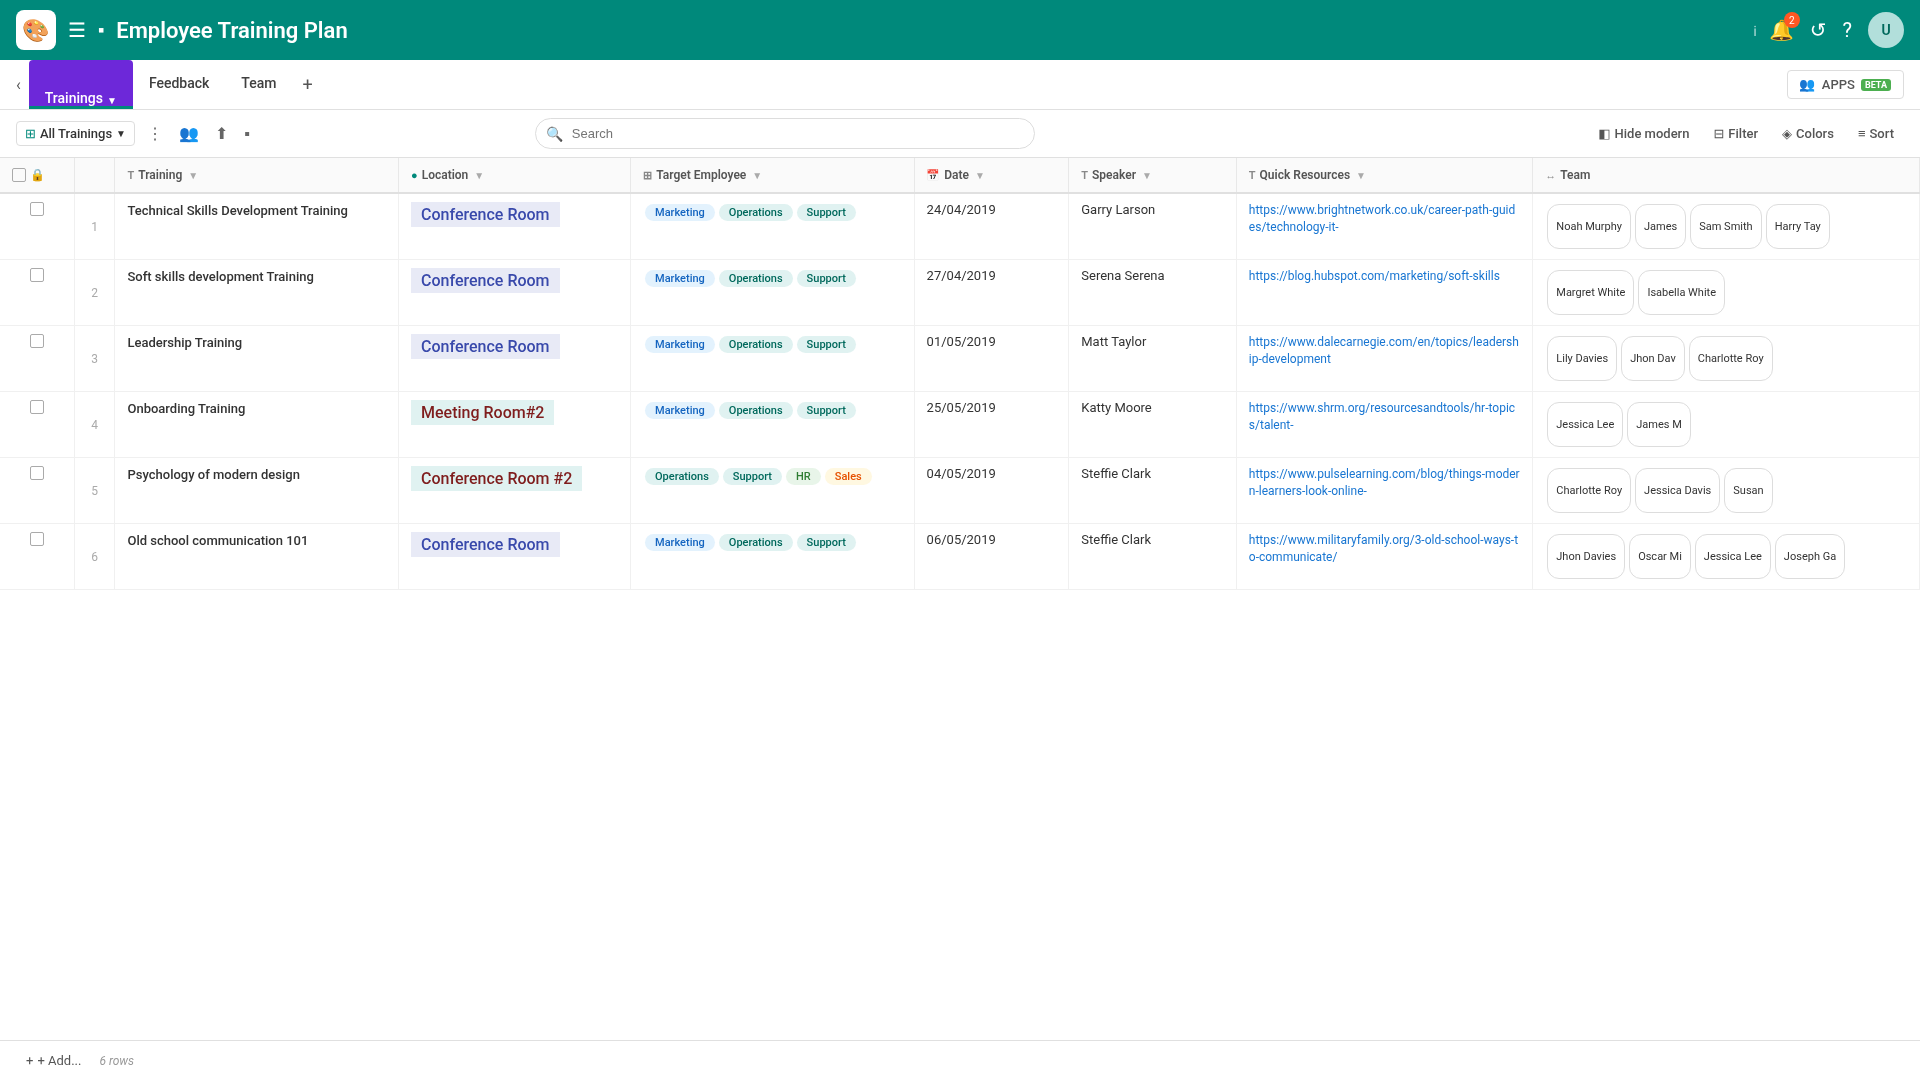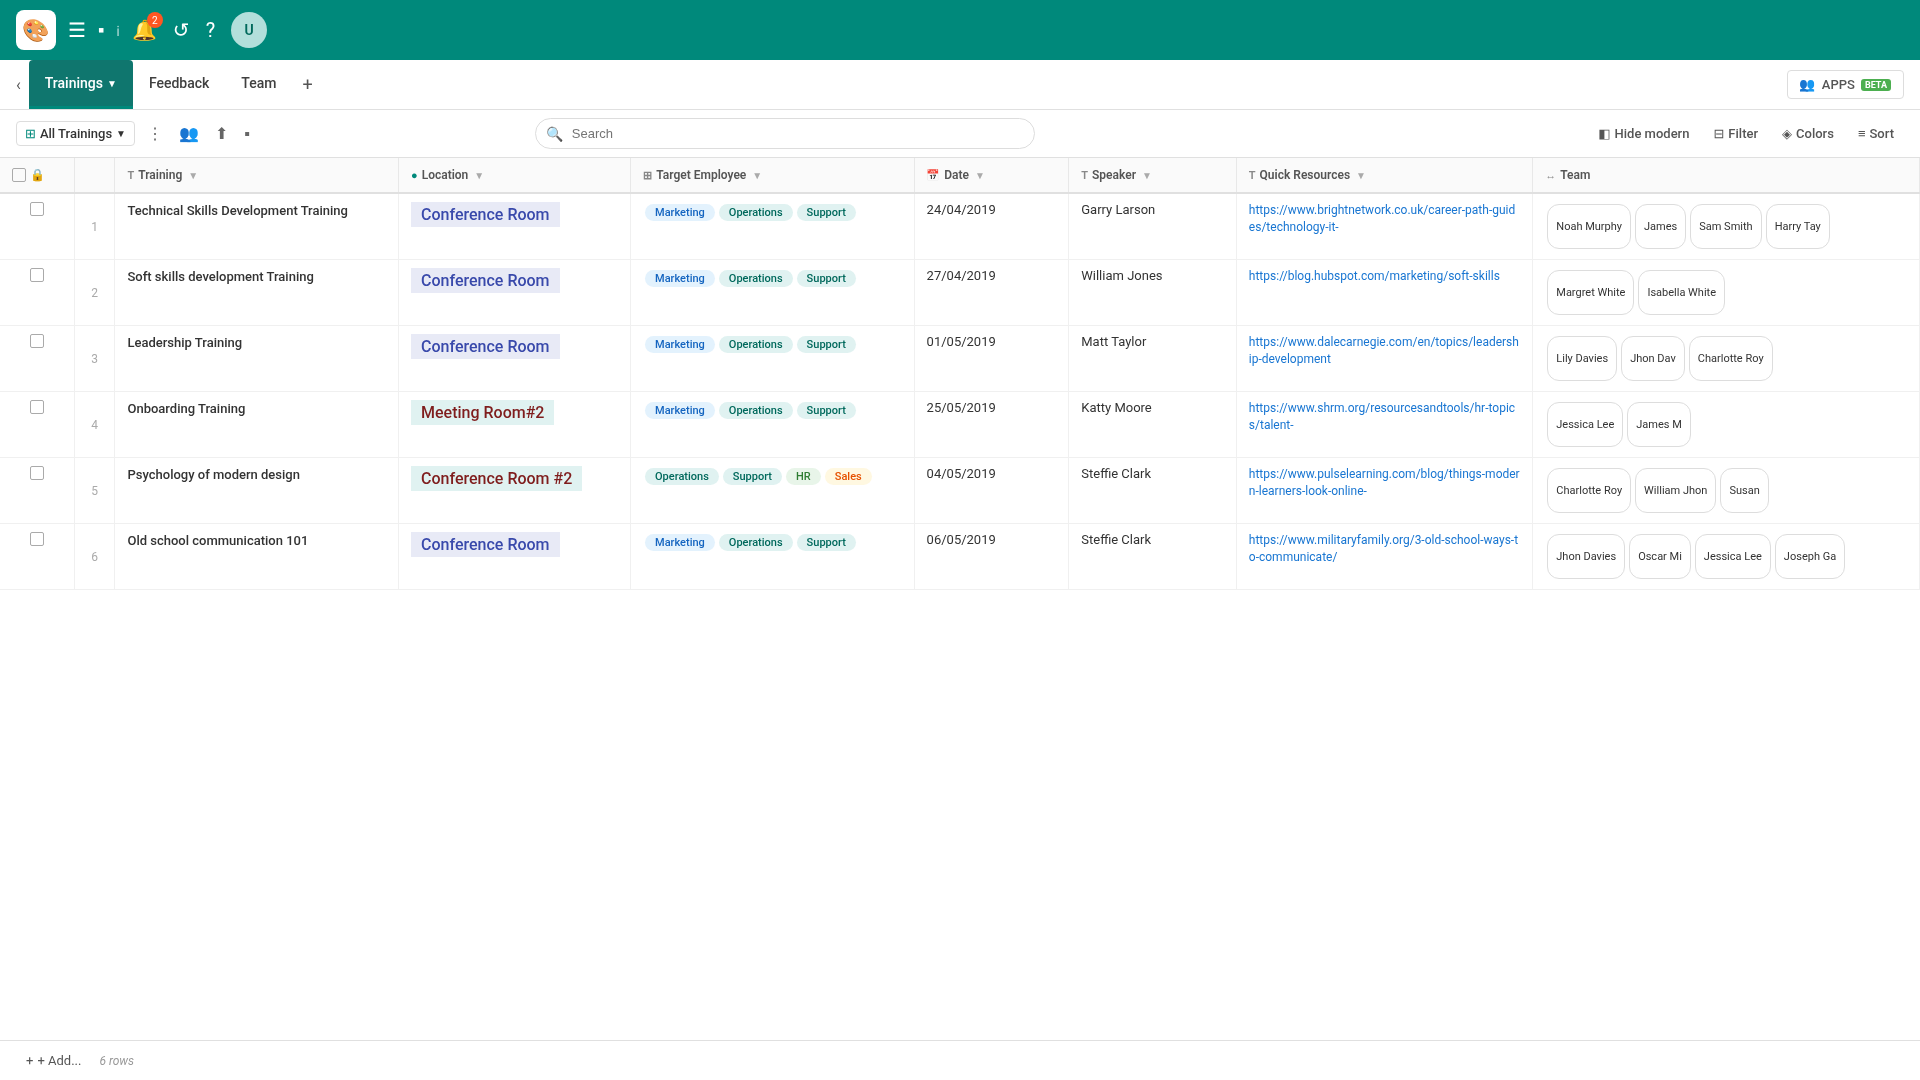--- a/index.html
+++ b/index.html
@@ -111,24 +111,25 @@
       align-items: center;
       padding: 0 16px;
       cursor: pointer;
       font-size: 14px;
       font-weight: 500;
       color: #404040;
       border-bottom: 3px solid transparent;
       white-space: nowrap;
     }
     .tab-item.active {
-      background: #0f766e;
+      background: #6d28d9;
       color: white;
       border-radius: 4px 4px 0 0;
       border-bottom: 3px solid #00897b;
+      align-items: flex-end;
     }
     .tab-item.active .tab-dropdown-arrow {
       color: white;
     }
     .tab-dropdown-arrow {
       margin-left: 4px;
       font-size: 10px;
       color: #555;
     }
     .tab-add {
@@ -383,20 +384,21 @@
   </style>
 </head>
 <body>
 
 <div class="top-bar">
   <div class="logo-box">
     <span>🎨</span>
   </div>
   <span class="hamburger">☰</span>
   <span class="grid-icon">▪</span>
+  <span class="page-title">Employee Training Plan</span>
   <span class="info-icon">ℹ</span>
   <div class="top-bar-right">
     <div class="notif-btn">
       🔔
       <span class="notif-badge">2</span>
     </div>
     <span class="top-icon-btn">↺</span>
     <span class="top-icon-btn">?</span>
     <div class="avatar">U</div>
   </div>
@@ -533,21 +535,21 @@
           <td><span class="link-text">https://www.brightnetwork.co.uk/career-path-guides/technology-it-</span></td>
           <td><span class="member-chip">Noah Murphy</span><span class="member-chip">James</span><span class="member-chip">Sam Smith</span><span class="member-chip">Harry Tay</span></td>
         </tr>
         <tr>
           <td style="text-align: center;"><span class="checkbox-square"></span></td>
           <td class="row-num">2</td>
           <td><span class="training-name">Soft skills development Training</span></td>
           <td><span class="loc-tag">Conference Room</span></td>
           <td><span class="tag tag-blue">Marketing</span><span class="tag tag-teal">Operations</span><span class="tag tag-teal">Support</span></td>
           <td>27/04/2019</td>
-          <td>William Jones</td>
+          <td>Serena Serena</td>
           <td><span class="link-text">https://blog.hubspot.com/marketing/soft-skills</span></td>
           <td><span class="member-chip">Margret White</span><span class="member-chip">Isabella White</span></td>
         </tr>
         <tr>
           <td style="text-align: center;"><span class="checkbox-square"></span></td>
           <td class="row-num">3</td>
           <td><span class="training-name">Leadership Training</span></td>
           <td><span class="loc-tag">Conference Room</span></td>
           <td><span class="tag tag-blue">Marketing</span><span class="tag tag-teal">Operations</span><span class="tag tag-teal">Support</span></td>
           <td>01/05/2019</td>
@@ -568,21 +570,21 @@
         </tr>
         <tr>
           <td style="text-align: center;"><span class="checkbox-square"></span></td>
           <td class="row-num">5</td>
           <td><span class="training-name">Psychology of modern design</span></td>
           <td><span class="loc-tag loc-tag-teal">Conference Room #2</span></td>
           <td><span class="tag tag-teal">Operations</span><span class="tag tag-teal">Support</span><span class="tag tag-green">HR</span><span class="tag tag-orange">Sales</span></td>
           <td>04/05/2019</td>
           <td>Steffie Clark</td>
           <td><span class="link-text">https://www.pulselearning.com/blog/things-modern-learners-look-online-</span></td>
-          <td><span class="member-chip">Charlotte Roy</span><span class="member-chip">William Jhon</span><span class="member-chip">Susan</span></td>
+          <td><span class="member-chip">Charlotte Roy</span><span class="member-chip">Jessica Davis</span><span class="member-chip">Susan</span></td>
         </tr>
         <tr>
           <td style="text-align: center;"><span class="checkbox-square"></span></td>
           <td class="row-num">6</td>
           <td><span class="training-name">Old school communication 101</span></td>
           <td><span class="loc-tag">Conference Room</span></td>
           <td><span class="tag tag-blue">Marketing</span><span class="tag tag-teal">Operations</span><span class="tag tag-teal">Support</span></td>
           <td>06/05/2019</td>
           <td>Steffie Clark</td>
           <td><span class="link-text">https://www.militaryfamily.org/3-old-school-ways-to-communicate/</span></td>

